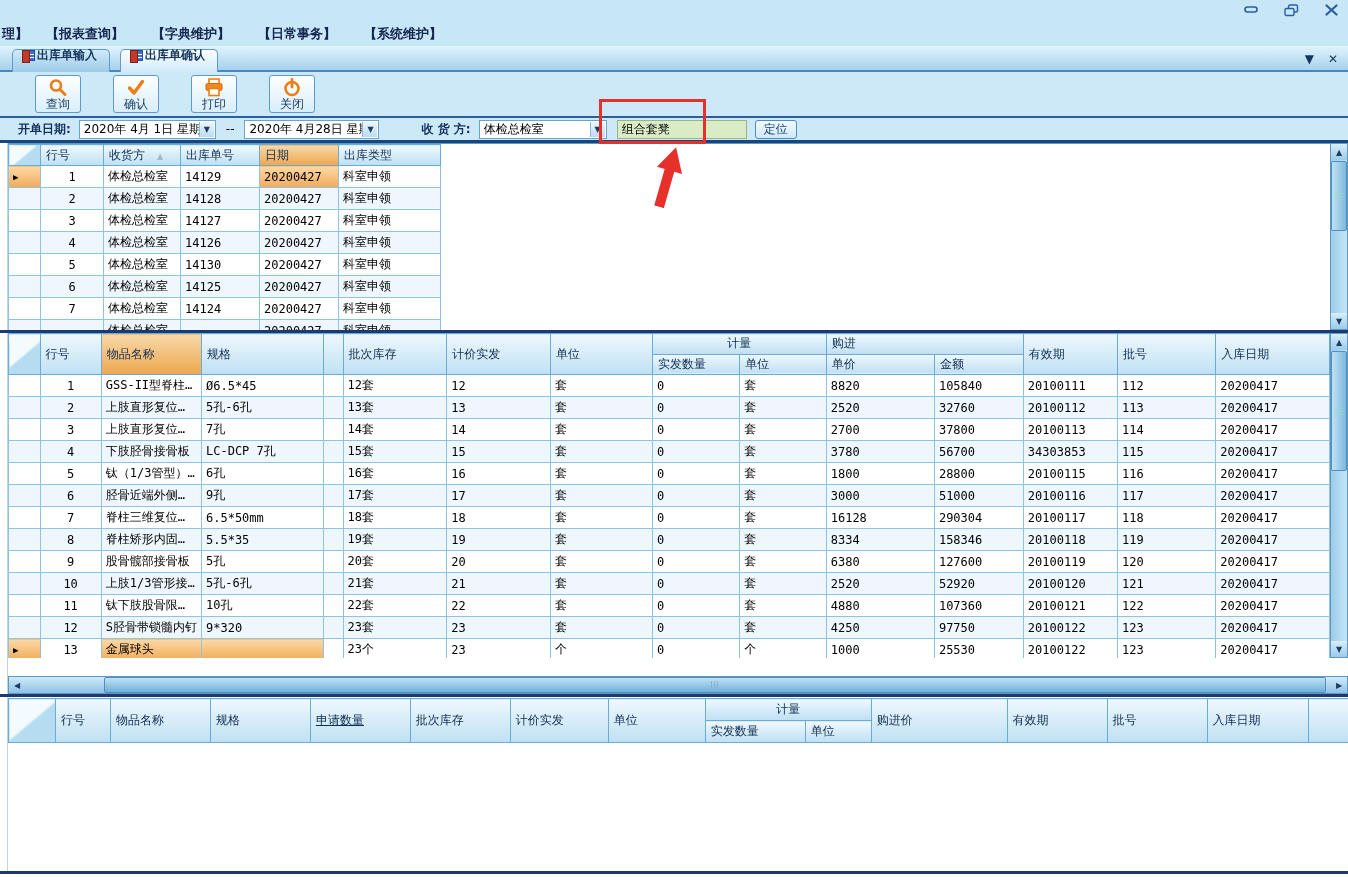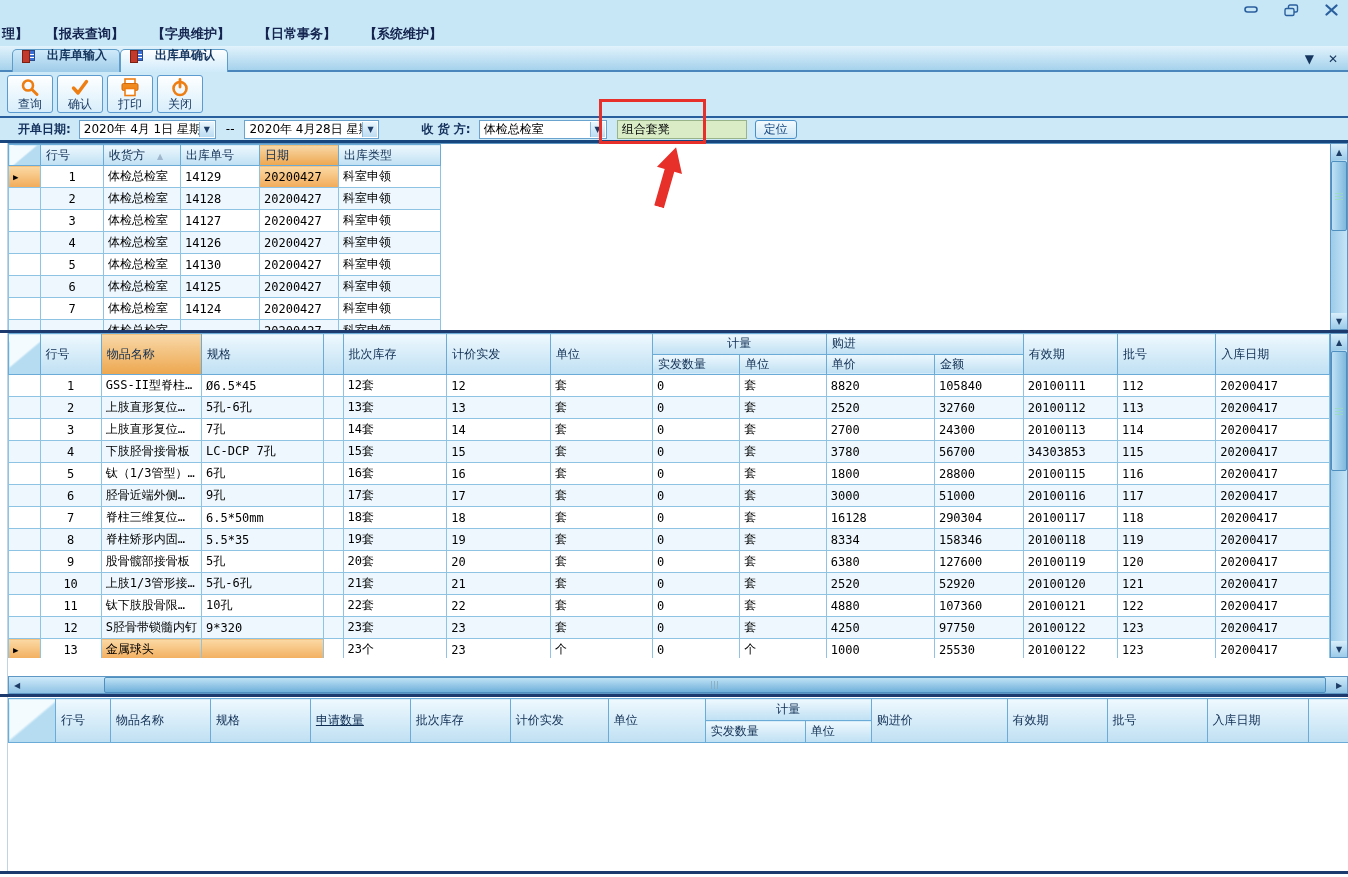--- a/index.html
+++ b/index.html
@@ -11,36 +11,36 @@
   .titlebar { position:absolute; left:0; top:0; width:1348px; height:22px; background:#c7e6f6; }
   .win-controls { position:absolute; right:8px; top:2px; display:flex; gap:22px; }
   .win-btn { width:18px; height:16px; display:flex; align-items:center; justify-content:center; cursor:pointer; }
   .menubar { position:absolute; left:0; top:22px; width:1348px; height:24px; background:#c7e6f6;
              display:flex; align-items:center; font-size:13px; font-weight:bold; color:#14244e; }
   .menu-item { padding:0 2px; margin-right:24px; white-space:nowrap; cursor:default; }
   .menu-item:first-child { margin-left:0; margin-right:14px; }
 
   .tabstrip { position:absolute; left:0; top:46px; width:1348px; height:26px;
               background:linear-gradient(#e2f3fc,#a6d2ec); border-bottom:2px solid #4a86bb; }
-  .tab { position:absolute; top:3px; height:23px; display:flex; align-items:center; gap:12px;
+  .tab { position:absolute; top:3px; height:23px; display:flex; align-items:center; gap:2px;
          padding:0 12px 12px 9px; font-size:12px; font-weight:bold; color:#15355e;
          border:1px solid #5e9cc9; border-bottom:none; border-radius:5px 5px 0 0; cursor:pointer; }
   .tab.inactive { left:12px; background:linear-gradient(#cfeafa,#9ecbe8); }
   .tab.active   { left:120px; background:linear-gradient(#fdfeff,#cfeafa); }
   .tab-icon { width:13px; height:11px; background:linear-gradient(#3a6fd8 33%,#fff 33%,#fff 45%,#3a6fd8 45%,#3a6fd8 66%,#fff 66%,#fff 78%,#3a6fd8 78%); border:1px solid #2a4a8a; position:relative; }
   .tab-icon::before { content:""; position:absolute; left:-1px; top:-1px; width:6px; height:11px; background:#c23a2b; border:1px solid #7e1f12; }
   .tabstrip-ctrl { position:absolute; right:10px; top:6px; display:flex; gap:14px; color:#15355e; }
   .tabstrip-ctrl span { cursor:pointer; font-size:12px; font-weight:bold; line-height:14px; }
 
   
   .toolbar { position:absolute; left:0; top:72px; width:1348px; height:46px; background:#cde9f8;
              border-bottom:2px solid #2a5f9e; display:flex; align-items:center; padding-left:7px; gap:4px; }
   .tbtn { width:46px; height:38px; border:1px solid #5b9bd0; border-radius:3px;
           background:linear-gradient(#feffff,#d8eefb); display:flex; flex-direction:column;
-          align-items:center; justify-content:center; cursor:pointer; }
+          align-items:center; justify-content:center; cursor:pointer;margin-left:28px; }
   .tbtn .lbl { font-size:12px; color:#15355e; line-height:14px; }
   .tbtn svg { display:block; }
 
   
   .filterbar { position:absolute; left:0; top:118px; width:1348px; height:25px; background:#cde9f8;
                border-bottom:3px solid #17457e; display:flex; align-items:center; font-size:12px; color:#13305c; }
   .flabel { font-weight:bold; white-space:nowrap; }
   .field { height:19px; background:#fff; border:1px solid #6ba3cf; display:flex; align-items:center;
            font-size:12px; color:#000; padding-left:4px; position:relative; cursor:text; }
   .dd-btn { position:absolute; right:1px; top:1px; bottom:1px; width:15px;
@@ -407,21 +407,21 @@
             <td class="rowno">3</td>
             <td>上肢直形复位…</td>
             <td>7孔</td>
             <td></td>
             <td>14套</td>
             <td>14</td>
             <td>套</td>
             <td>0</td>
             <td>套</td>
             <td>2700</td>
-            <td>24300</td>
+            <td>37800</td>
             <td>20100113</td>
             <td>114</td>
             <td>20200417</td>
           </tr>
           <tr>
             <td></td>
             <td class="rowno">4</td>
             <td>下肢胫骨接骨板</td>
             <td>LC-DCP 7孔</td>
             <td></td>

